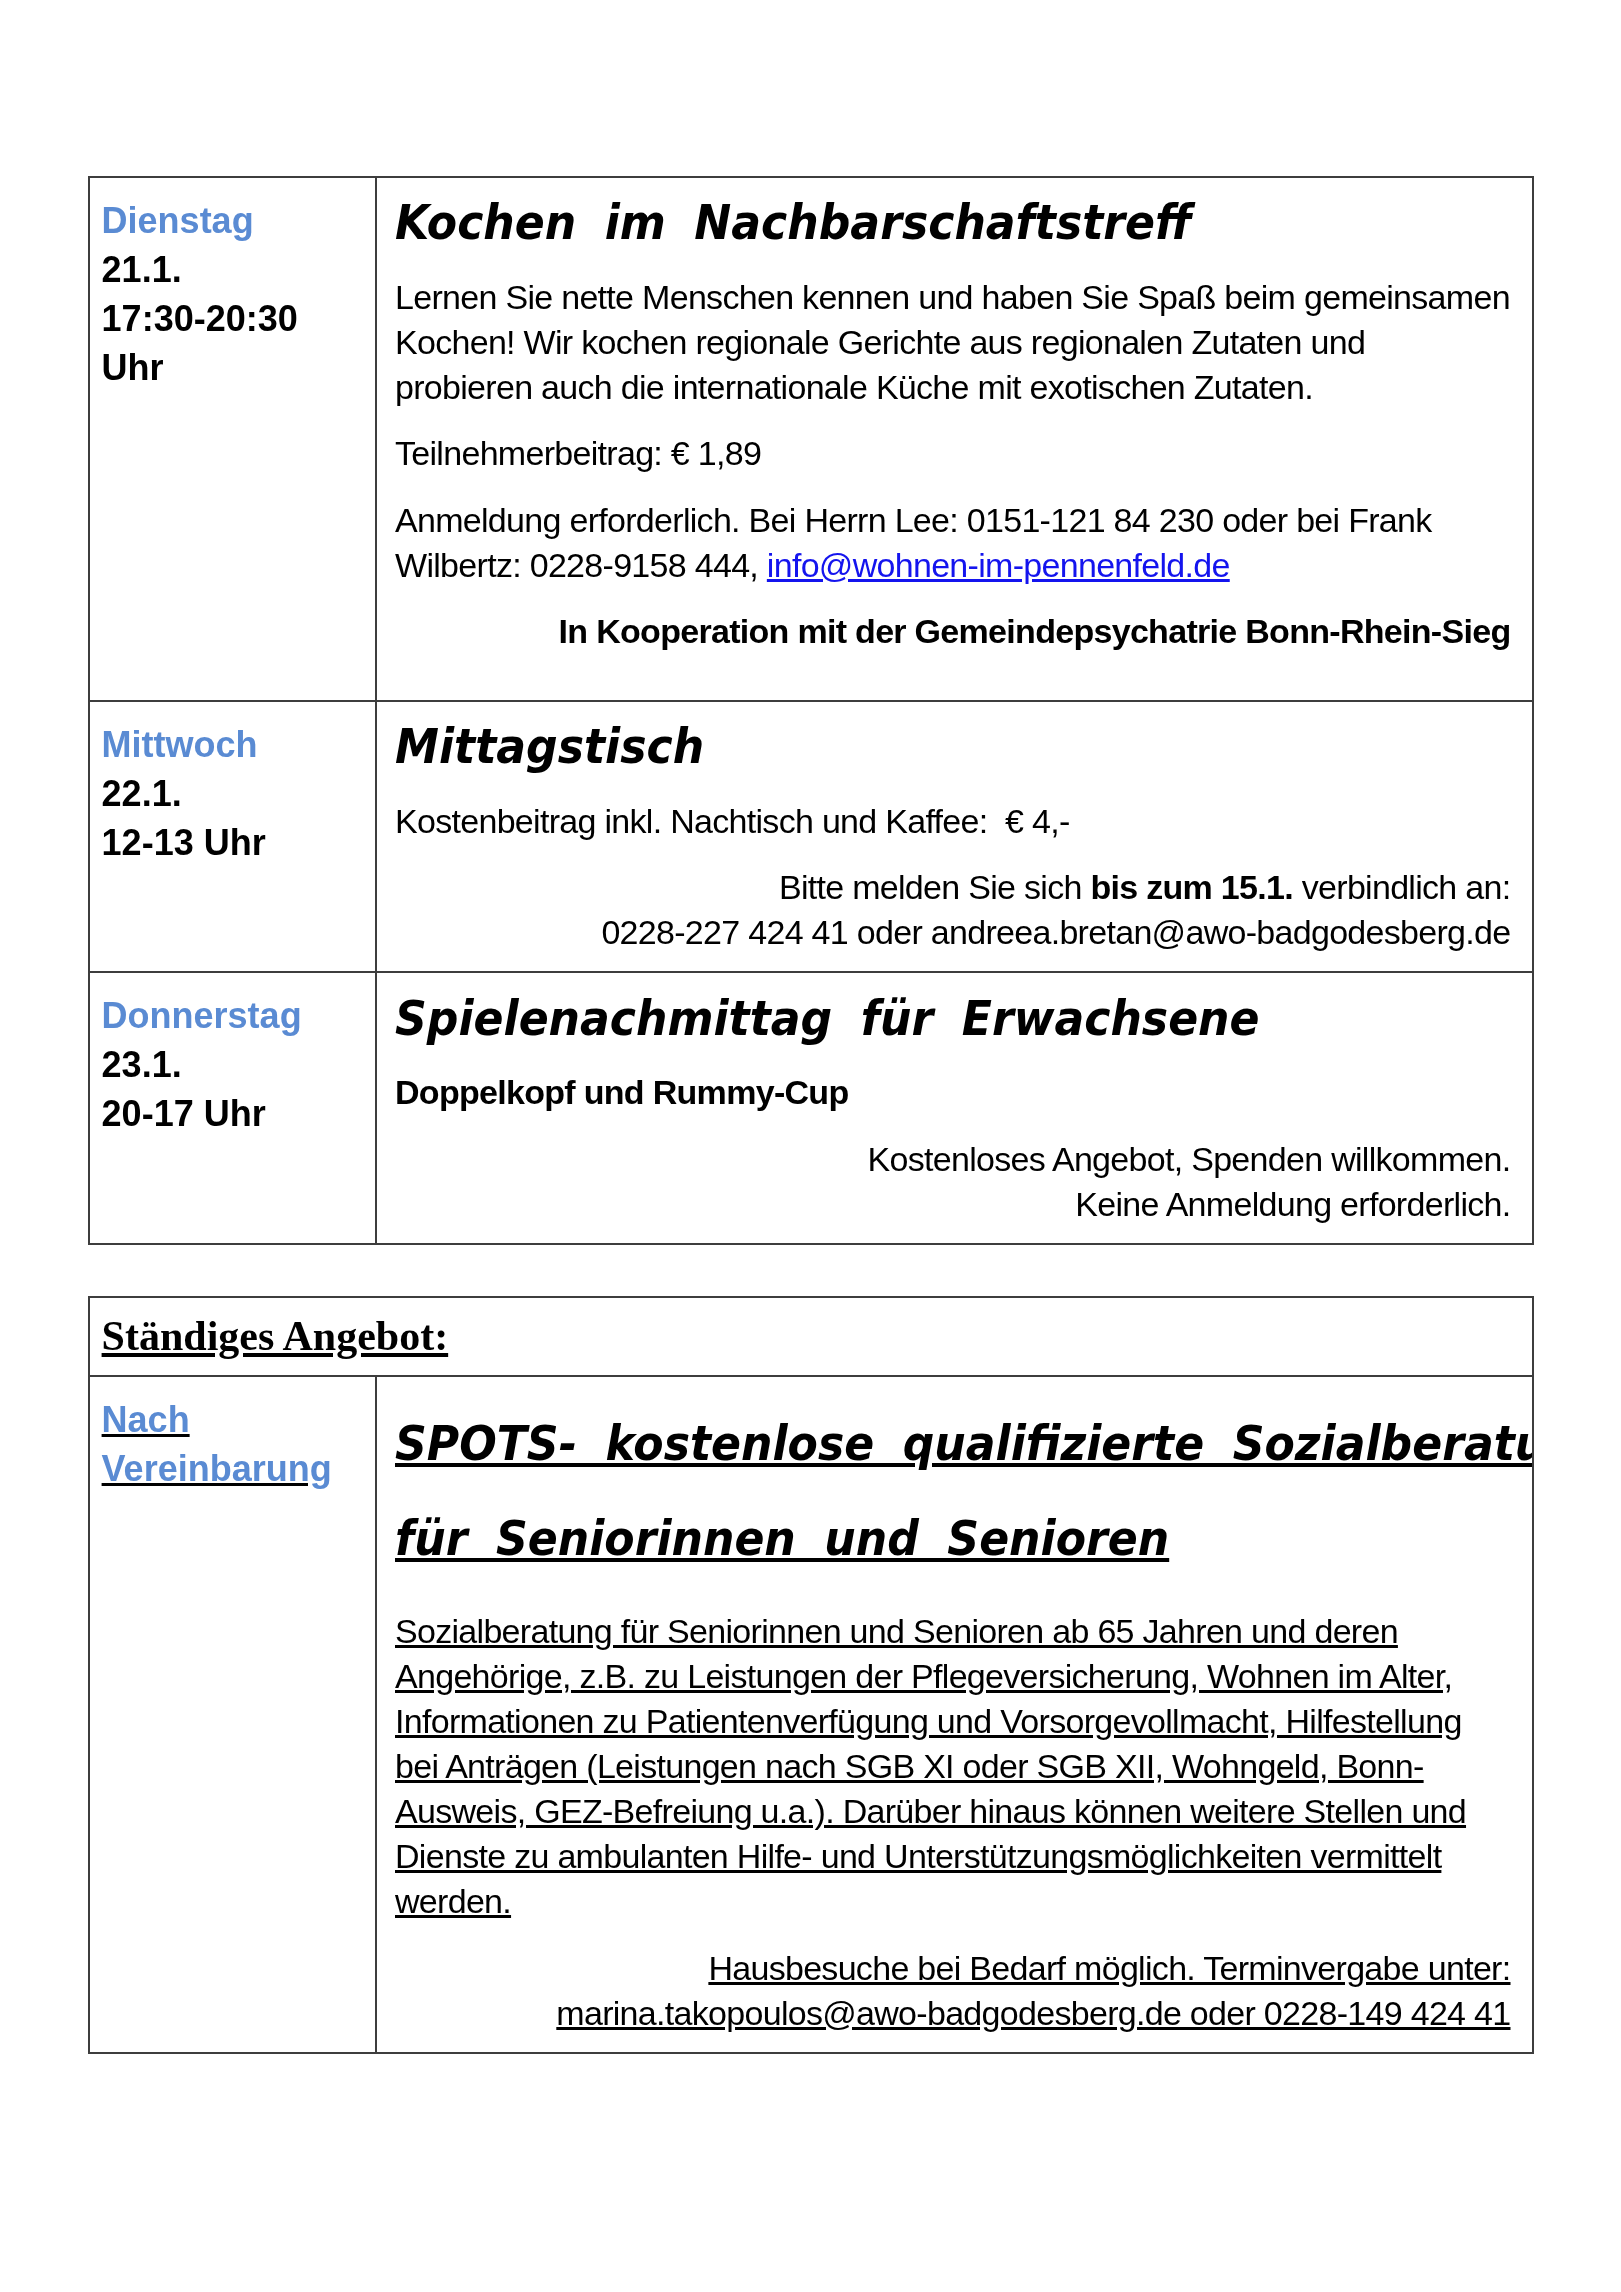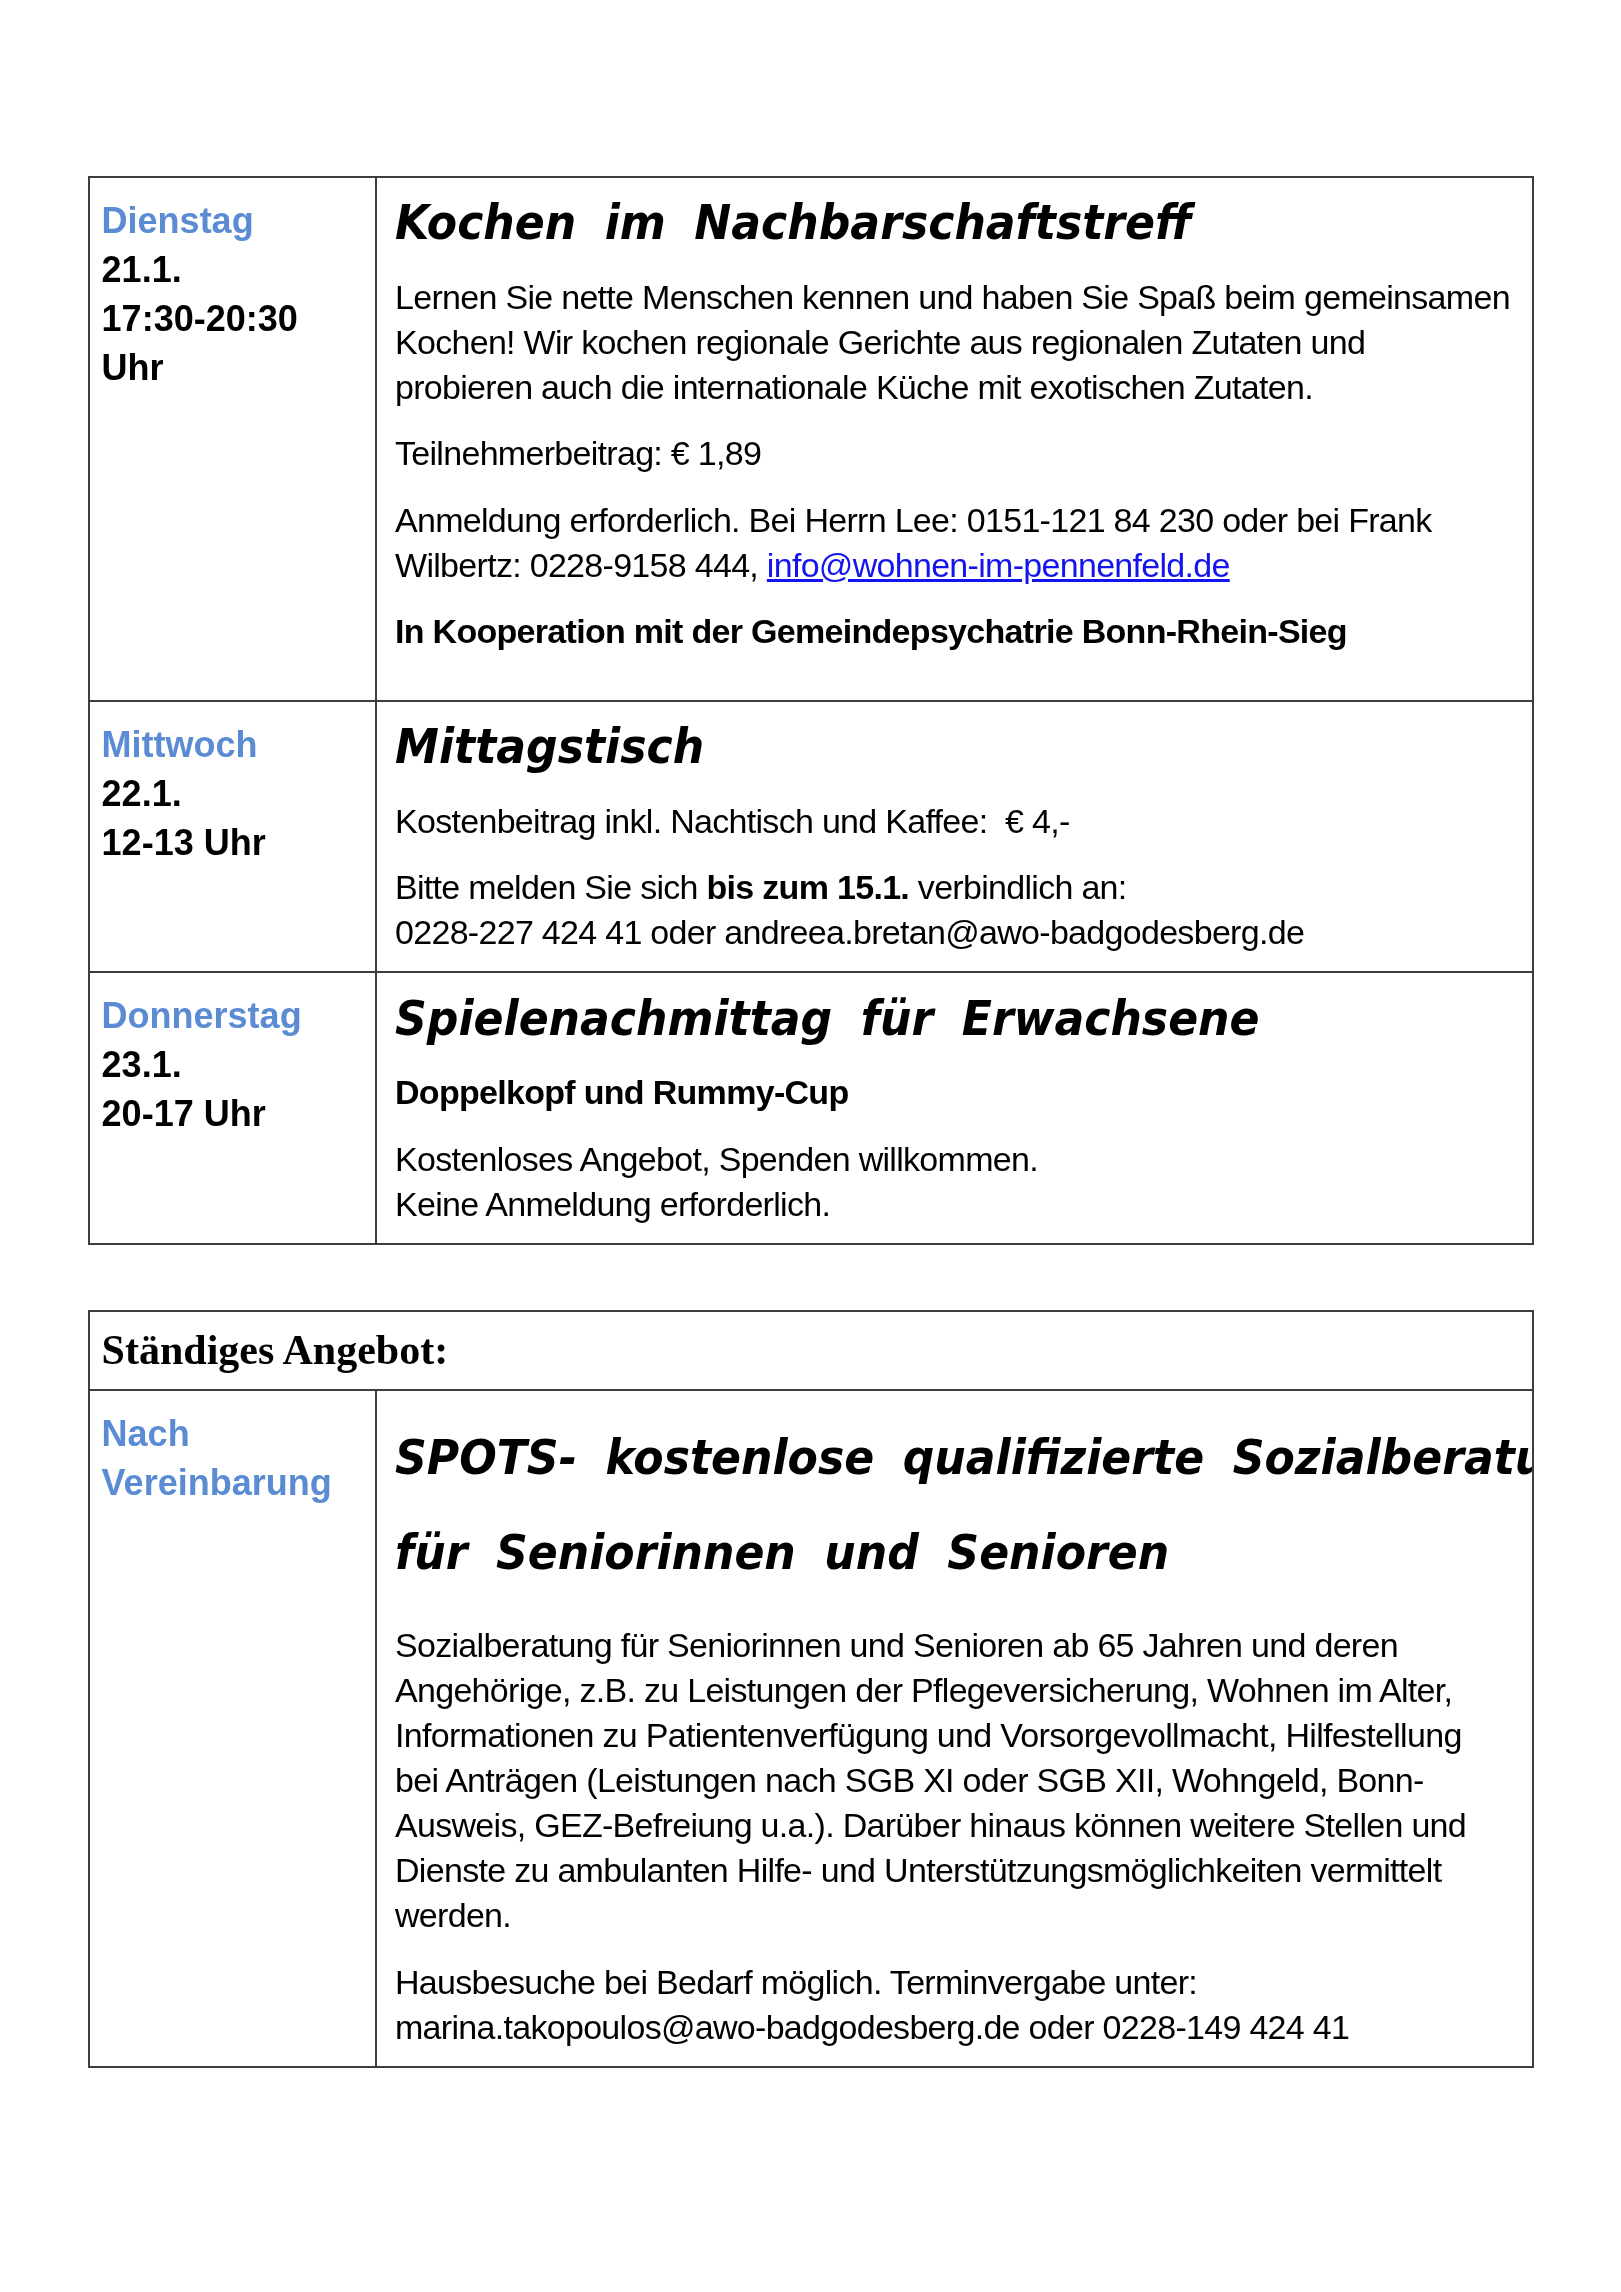--- a/index.html
+++ b/index.html
@@ -24,21 +24,21 @@
     table-layout: fixed;
   }
   td {
     border: 2.7px solid #3d3d3d;
     vertical-align: top;
     overflow: hidden;
   }
   .row-1 { height: 524px; }
   .row-2 { height: 260px; border-radius: 17px; }
   .row-3 { height: 260px; padding-left: 40px; }
-  .standing-table { margin-top: 65px; }
+  .standing-table { margin-top: 51px; text-decoration: underline; }
   .standing-header-row { height: 79px; }
   .standing-row { height: 658px; }
 
   .day-cell {
     padding: 18px 10.7px 16px 11.6px;
     font-size: 36px;
     line-height: 49px;
     font-weight: bold;
   }
   .day-label { color: #5a8bd3; }
@@ -59,21 +59,21 @@
     white-space: nowrap;
     transform: scaleX(0.92);
     transform-origin: 0 0;
     margin: 3.6px 0 21.5px 0;
   }
   .standing-title {
     margin: 9px 0 23px 0;
     line-height: 95px;
   }
   .body-par { margin: 0 0 21.5px 0; }
-  .body-par:last-child { margin-bottom: 0; }
+  .body-par:last-child { margin-bottom: 0; text-align: right; }
   .bold { font-weight: bold; }
   .email-link {
     color: #1414ee;
     text-decoration: underline;
     cursor: pointer;
   }
   .standing-header-cell {
     font-family: "Liberation Serif", "DejaVu Serif", serif;
     font-weight: bold;
     font-size: 42px;

